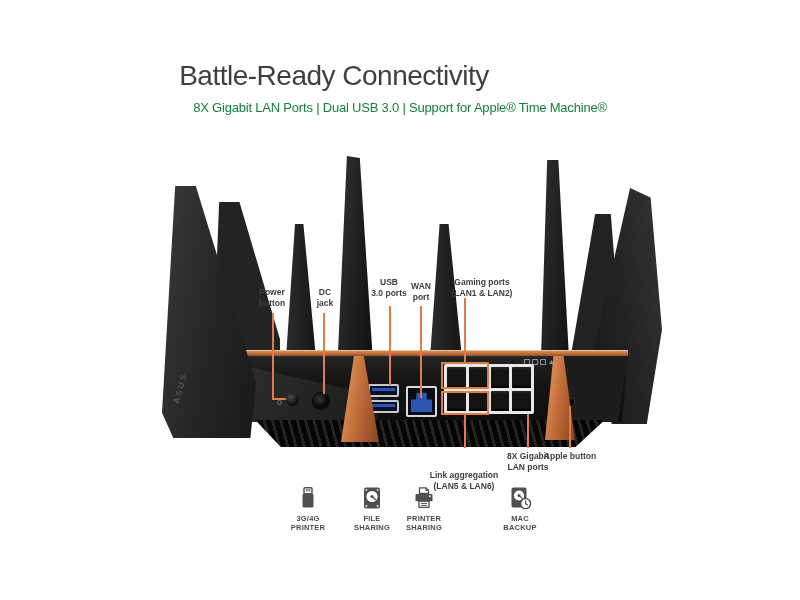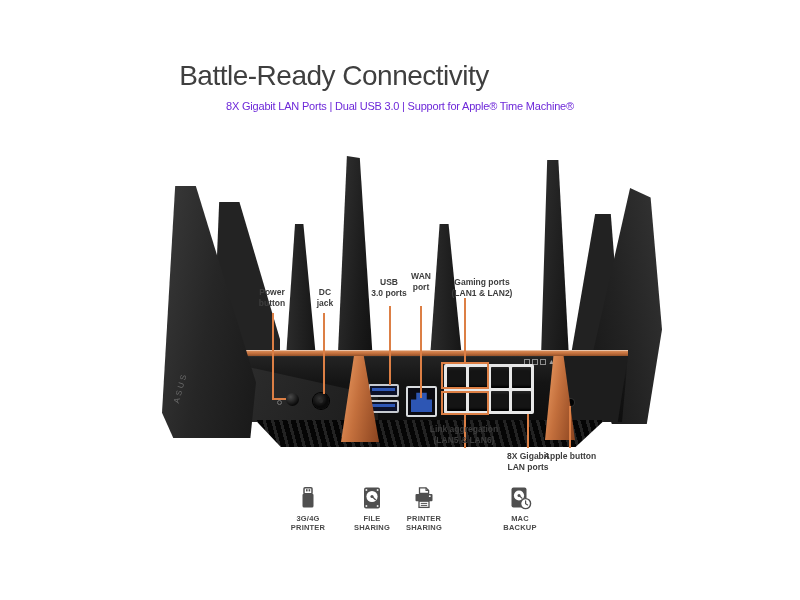--- a/index.html
+++ b/index.html
@@ -19,21 +19,21 @@
   }
   .abs{position:absolute}
 
   
   .title{
     position:absolute;top:60px;left:0;width:668px;text-align:center;
     font-size:28px;font-weight:300;color:#3f3f3f;letter-spacing:-0.5px;
   }
   .subtitle{
     position:absolute;top:100px;left:0;width:800px;text-align:center;
-    font-size:11px;color:#6d28d9;letter-spacing:-0.2px;
+    font-size:13px;color:#15803d;letter-spacing:-0.2px;
   }
 
   
   .ant{position:absolute}
   .a1{left:162px;top:186px;width:94px;height:252px;z-index:4;
       background:linear-gradient(100deg,#3a3a3a 0%,#262626 50%,#191919 100%);
       clip-path:polygon(14% 0,36% 0,100% 78%,94% 100%,12% 100%,0 90%)}
   .a2{left:202px;top:202px;width:78px;height:156px;z-index:1;background:#232323;
       clip-path:polygon(22% 0,48% 0,100% 88%,100% 100%,14% 100%)}
   .a3{left:286px;top:224px;width:30px;height:134px;z-index:1;
@@ -119,23 +119,23 @@
   .l-lan8{left:527px;top:414px;width:2px;height:34px}
   .l-reset{left:569px;top:406px;width:2px;height:42px}
   .obox{position:absolute;border:2px solid var(--accent);z-index:8;background:transparent}
   .obox-gaming{left:441px;top:362px;width:48px;height:27px}
   .obox-linkagg{left:441px;top:391px;width:48px;height:24px}
   .callout{position:absolute;font-size:8.5px;font-weight:bold;color:#3d3d3d;
       line-height:10.5px;text-align:center;white-space:pre-line;z-index:8}
   .c-power{left:246px;top:287px;width:52px}
   .c-dc{left:305px;top:287px;width:40px}
   .c-usb{left:367px;top:277px;width:44px}
-  .c-wan{left:400px;top:271px;width:42px}
+  .c-wan{left:400px;top:281px;width:42px}
   .c-gaming{left:448px;top:277px;width:68px}
-  .c-linkagg{left:426px;top:424px;width:76px}
+  .c-linkagg{left:426px;top:470px;width:76px}
   .c-lan8{left:501px;top:451px;width:54px}
   .c-reset{left:541px;top:451px;width:58px}
 
   
   .feature{position:absolute;top:486px;width:64px;text-align:center}
   .f-1{left:276px}.f-2{left:340px}.f-3{left:392px}.f-4{left:488px}
   .feature svg{display:block;margin:0 auto}
   .f-label{margin-top:4px;font-size:7.5px;font-weight:bold;color:#4a4a4a;
       line-height:9px;letter-spacing:.2px;white-space:pre-line}
 </style>

